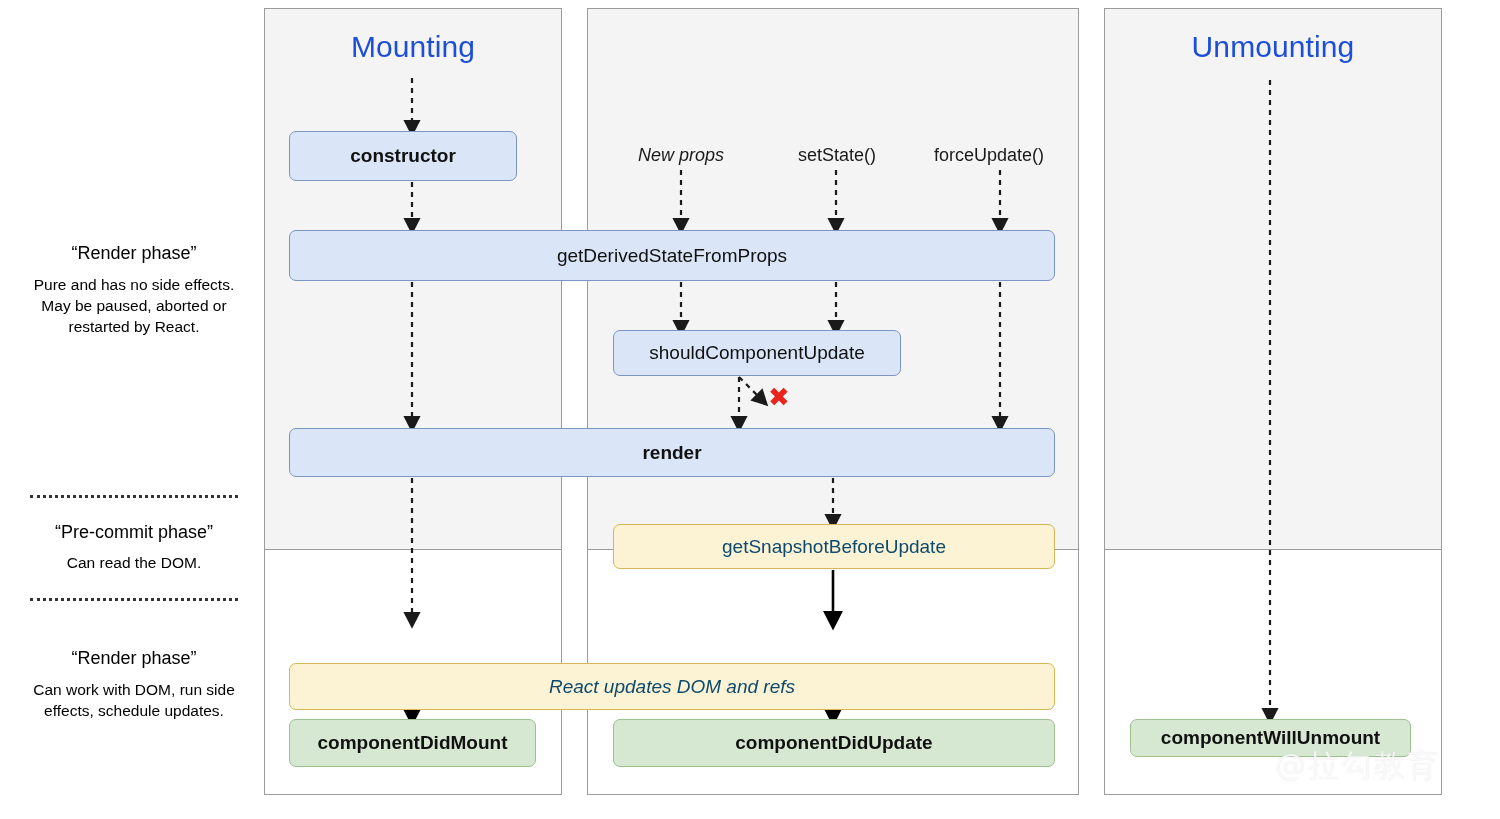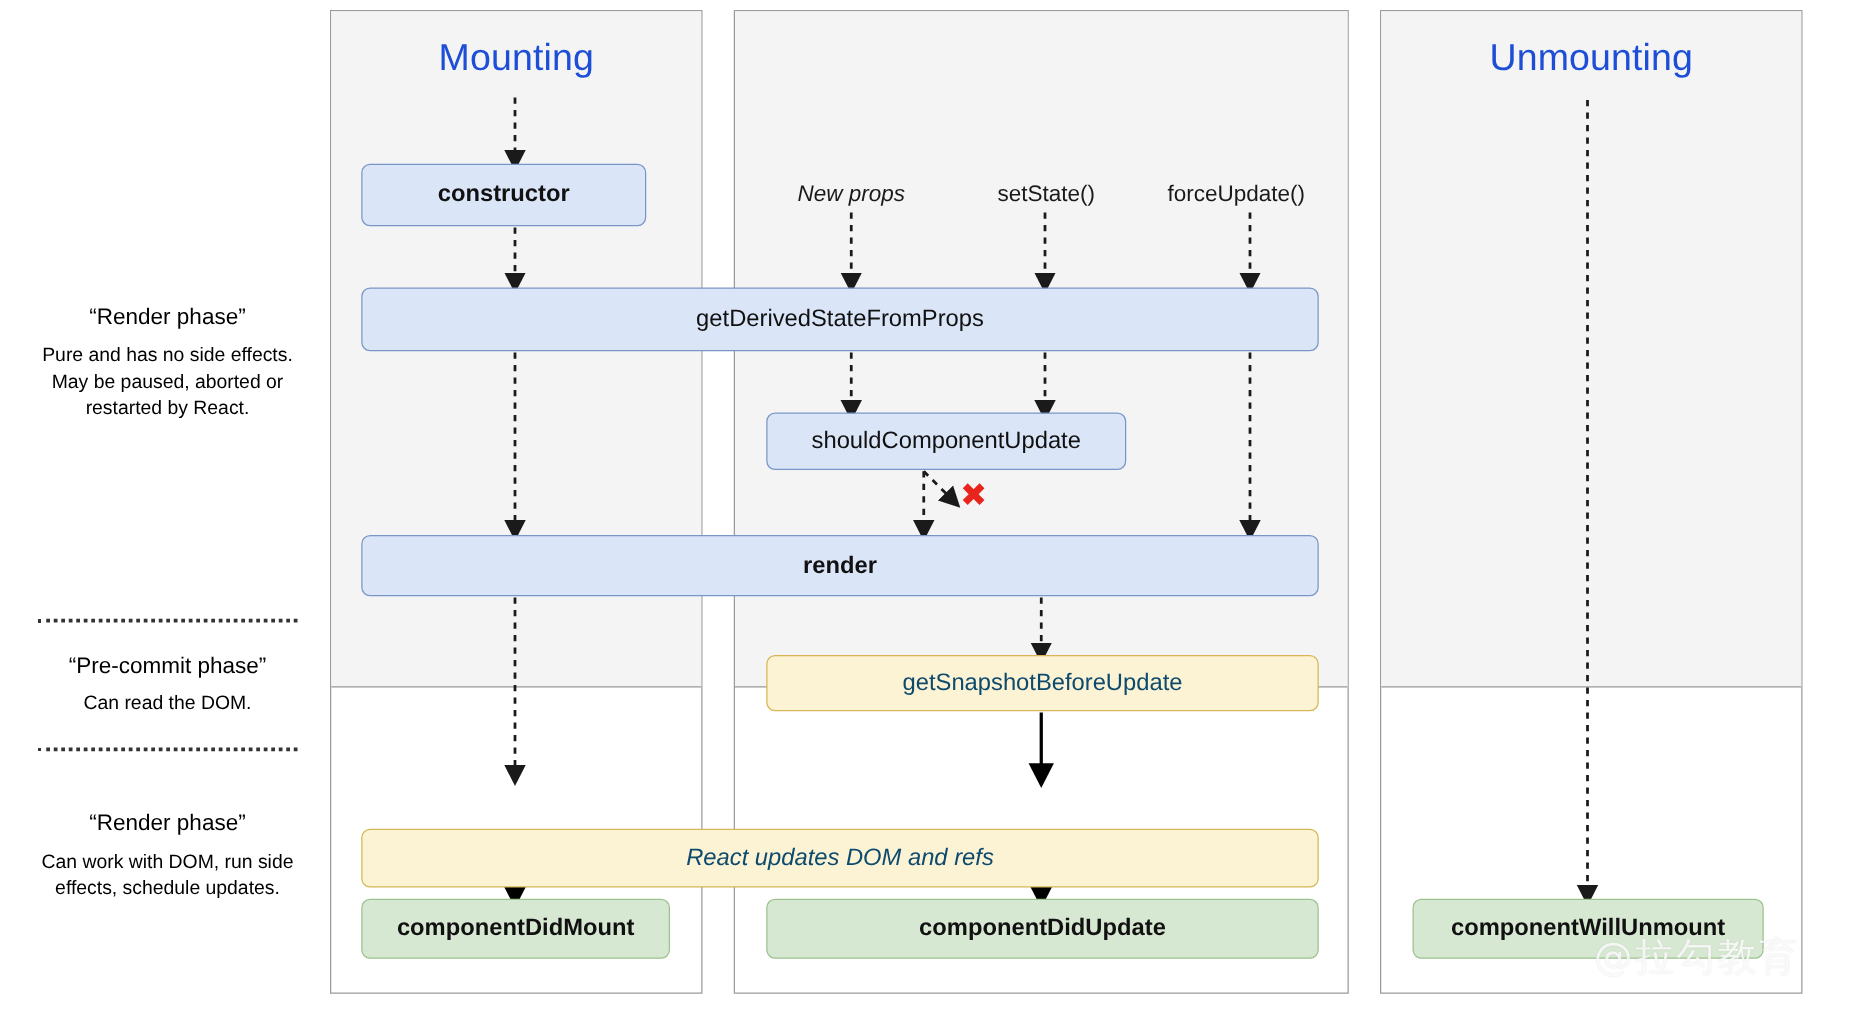--- a/index.html
+++ b/index.html
@@ -218,17 +218,17 @@
   <div class="node blue bold" style="left:289px; top:428px; width:766px; height:49px;">render</div>
 
   <div class="node orange" style="left:613px; top:524px; width:442px; height:45px;">getSnapshotBeforeUpdate</div>
 
   <div class="node orange italic" style="left:289px; top:623px; width:766px; height:47px;margin-top:40px;">React updates DOM and refs</div>
 
   <div class="node green bold" style="left:289px; top:719px; width:247px; height:48px;">componentDidMount</div>
 
   <div class="node green bold" style="left:613px; top:719px; width:442px; height:48px;">componentDidUpdate</div>
 
-  <div class="node green bold" style="left:1130px; top:719px; width:281px; height:48px;">componentWillUnmount</div>
+  <div class="node green bold" style="left:1130px; top:719px; width:281px; height:38px;">componentWillUnmount</div>
 
   <div class="watermark" style="left:1275px; top:745px;">@拉勾教育</div>
 
 </div>
 
 </body></html>

